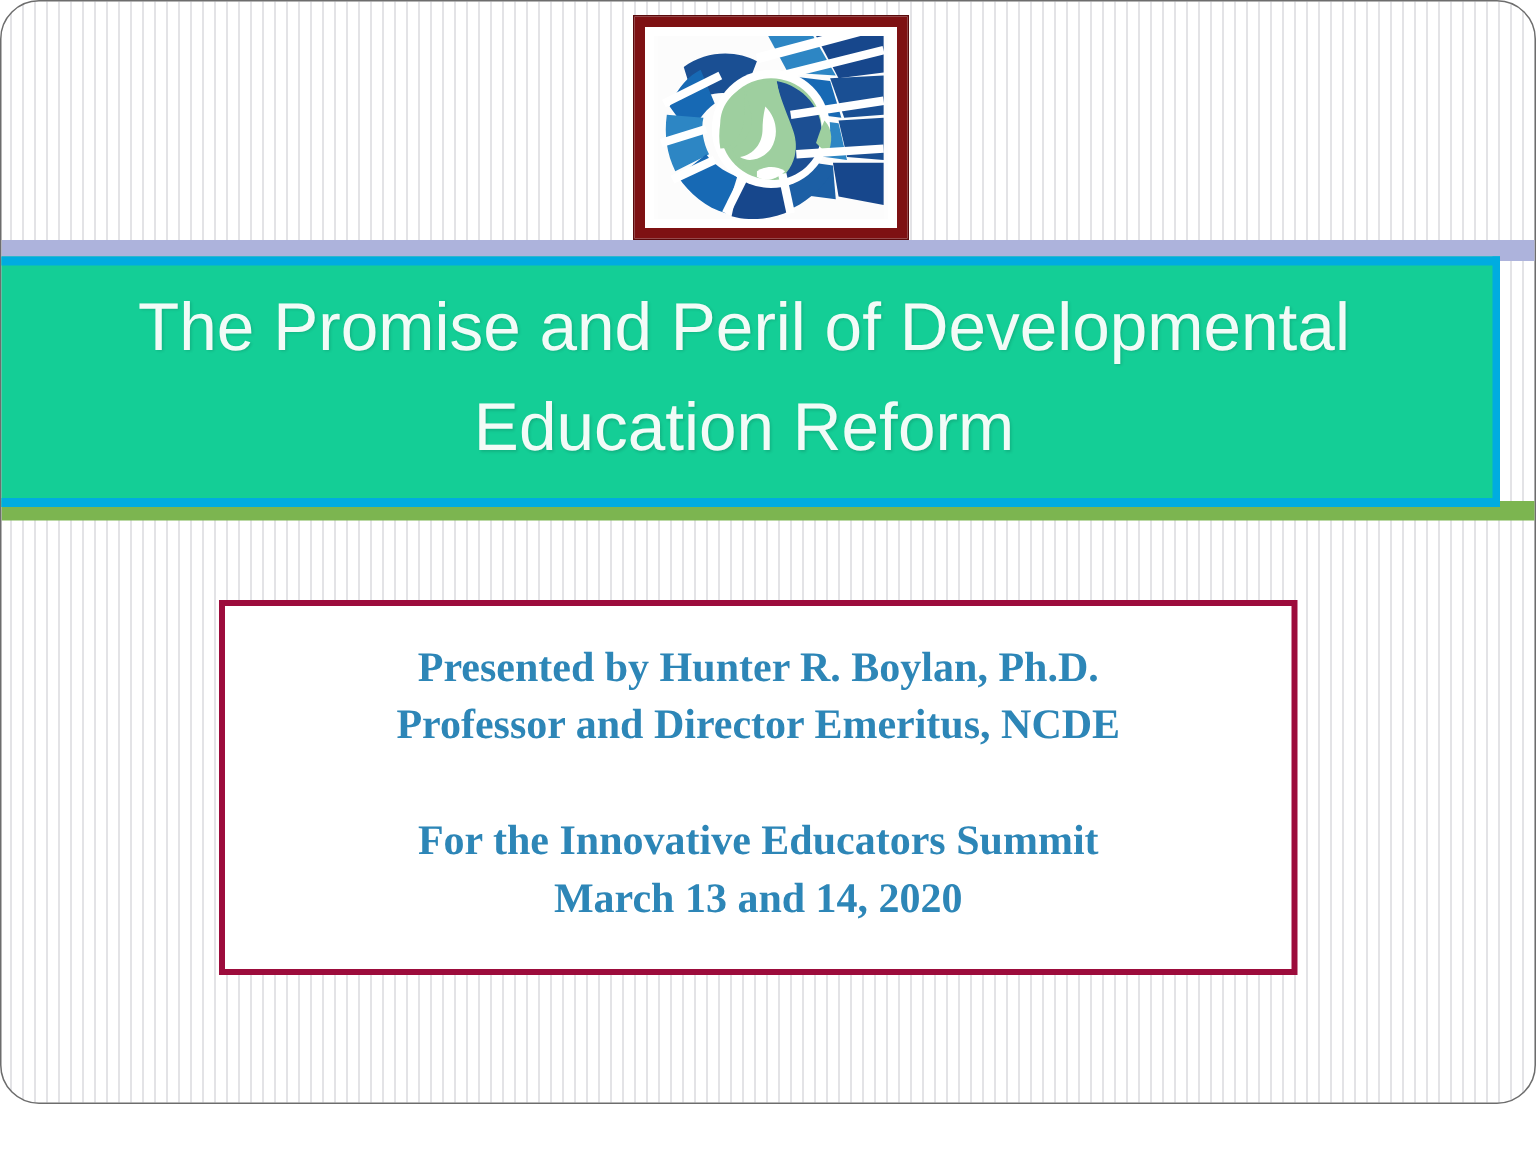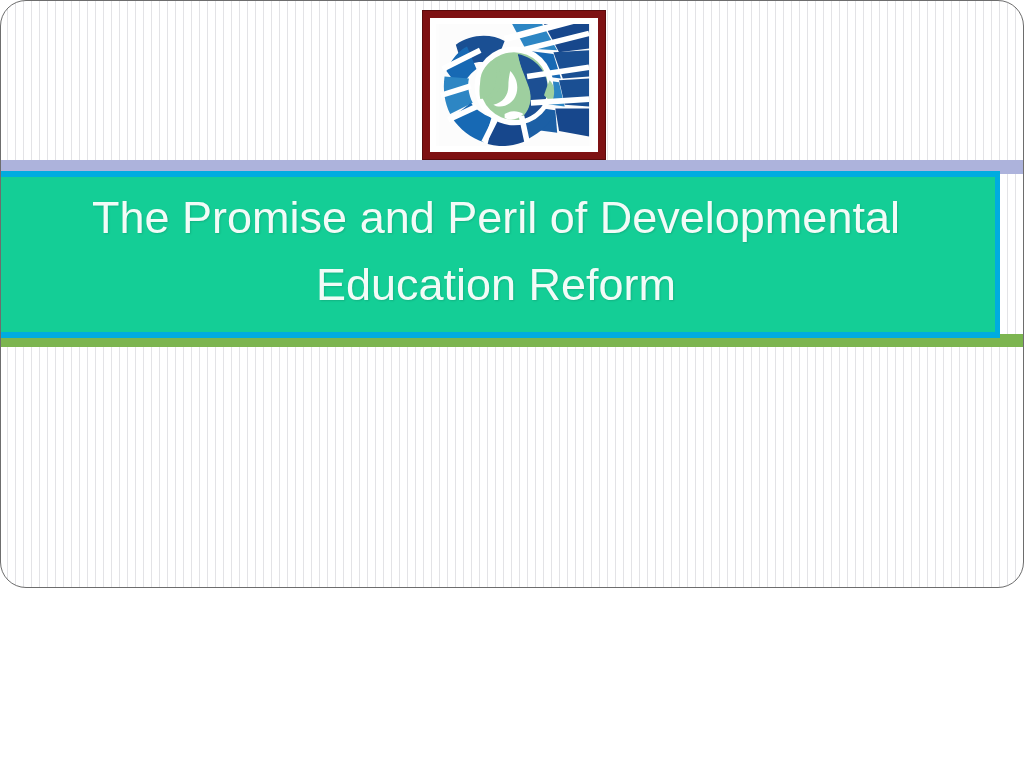--- a/index.html
+++ b/index.html
@@ -10,21 +10,21 @@
   body {
     width: 1024px;
     height: 768px;
     font-family: "Liberation Sans", sans-serif;
     overflow: hidden;
   }
 
   #slide {
     position: relative;
     width: 1024px;
-    height: 588px;
+    height: 736px;
     box-sizing: border-box;
     background-color: #ffffff;
     background-image: repeating-linear-gradient(
         to right,
         #ffffff 0px,
         #ffffff 6px,
         #e3e3e6 6px,
         #e3e3e6 7px,
         #ffffff 7px,
         #ffffff 8px);
@@ -175,14 +175,21 @@
         <path d="M48 126 L62 98" stroke="#ffffff" stroke-width="6" fill="none"></path>
         <path d="M94 126 L88 98" stroke="#ffffff" stroke-width="6" fill="none"></path>
       </svg>
     </div>
   </div>
 
   <div id="title-banner">
     <div id="title-text">The Promise and Peril of Developmental Education Reform</div>
   </div>
 
+  <div id="content-box">
+    <div id="content-lines">Presented by Hunter R. Boylan, Ph.D.
+Professor and Director Emeritus, NCDE
+
+For the Innovative Educators Summit
+March 13 and 14, 2020</div>
+  </div>
 
 </div>
 
 </body></html>

